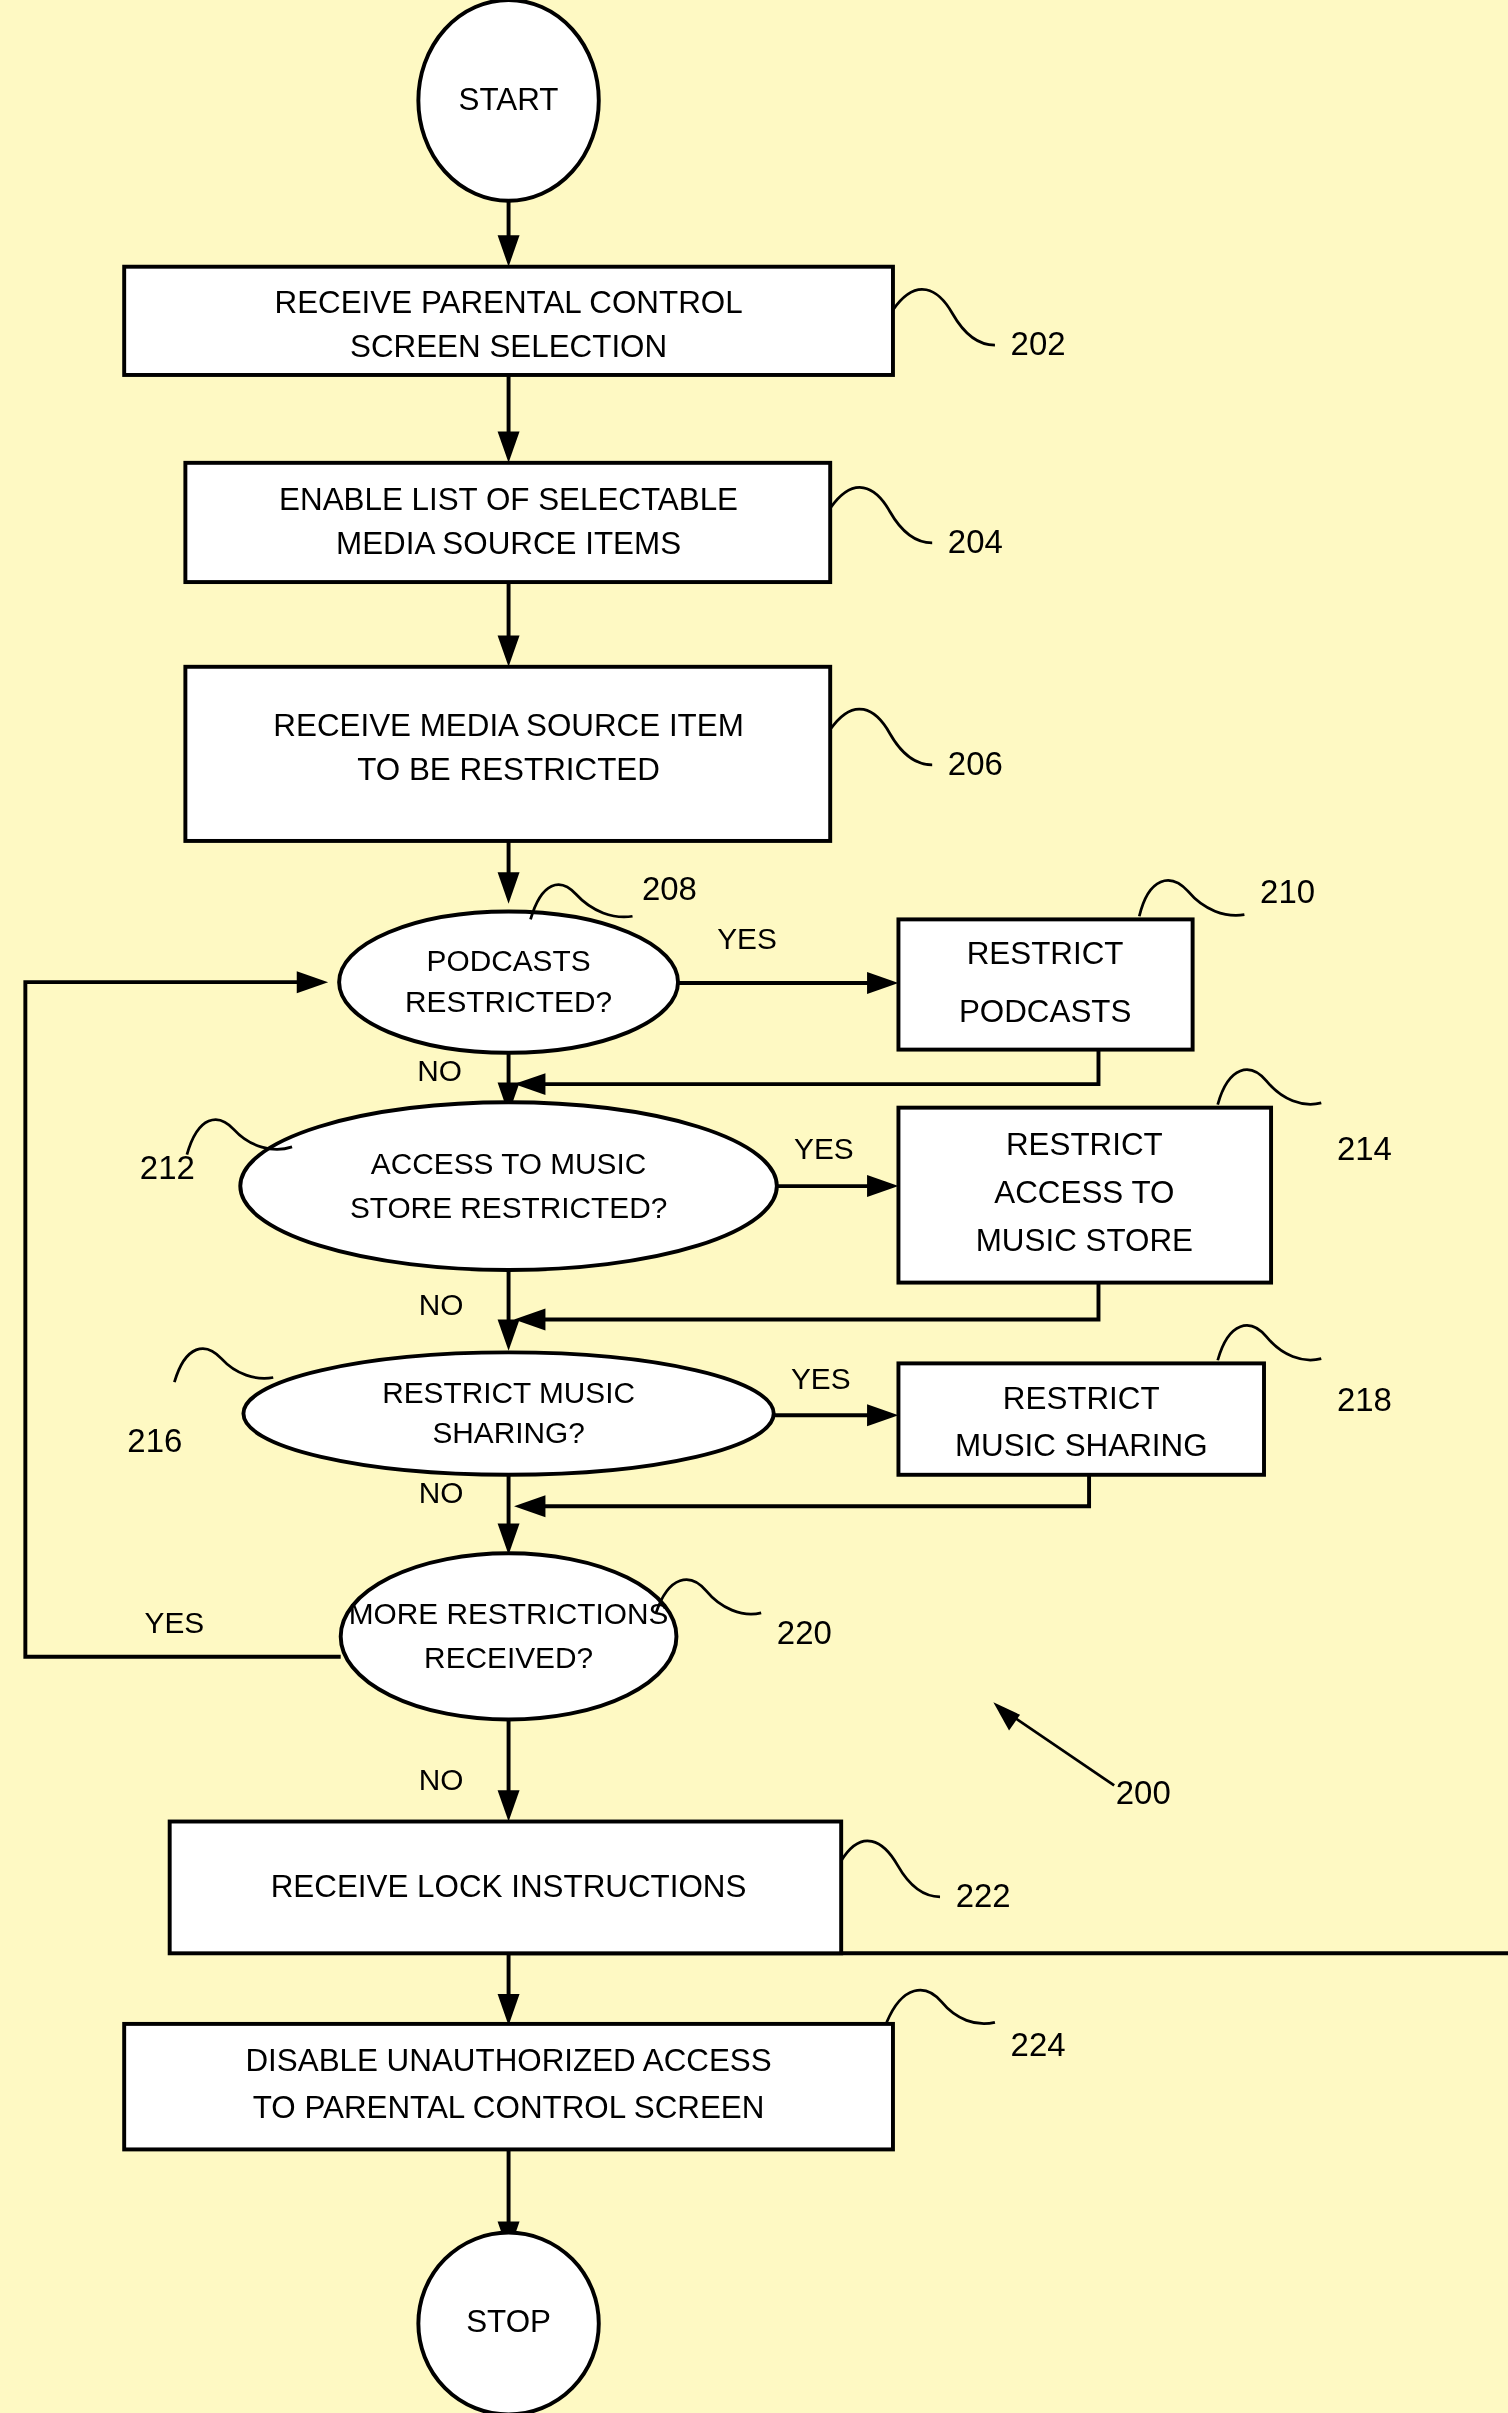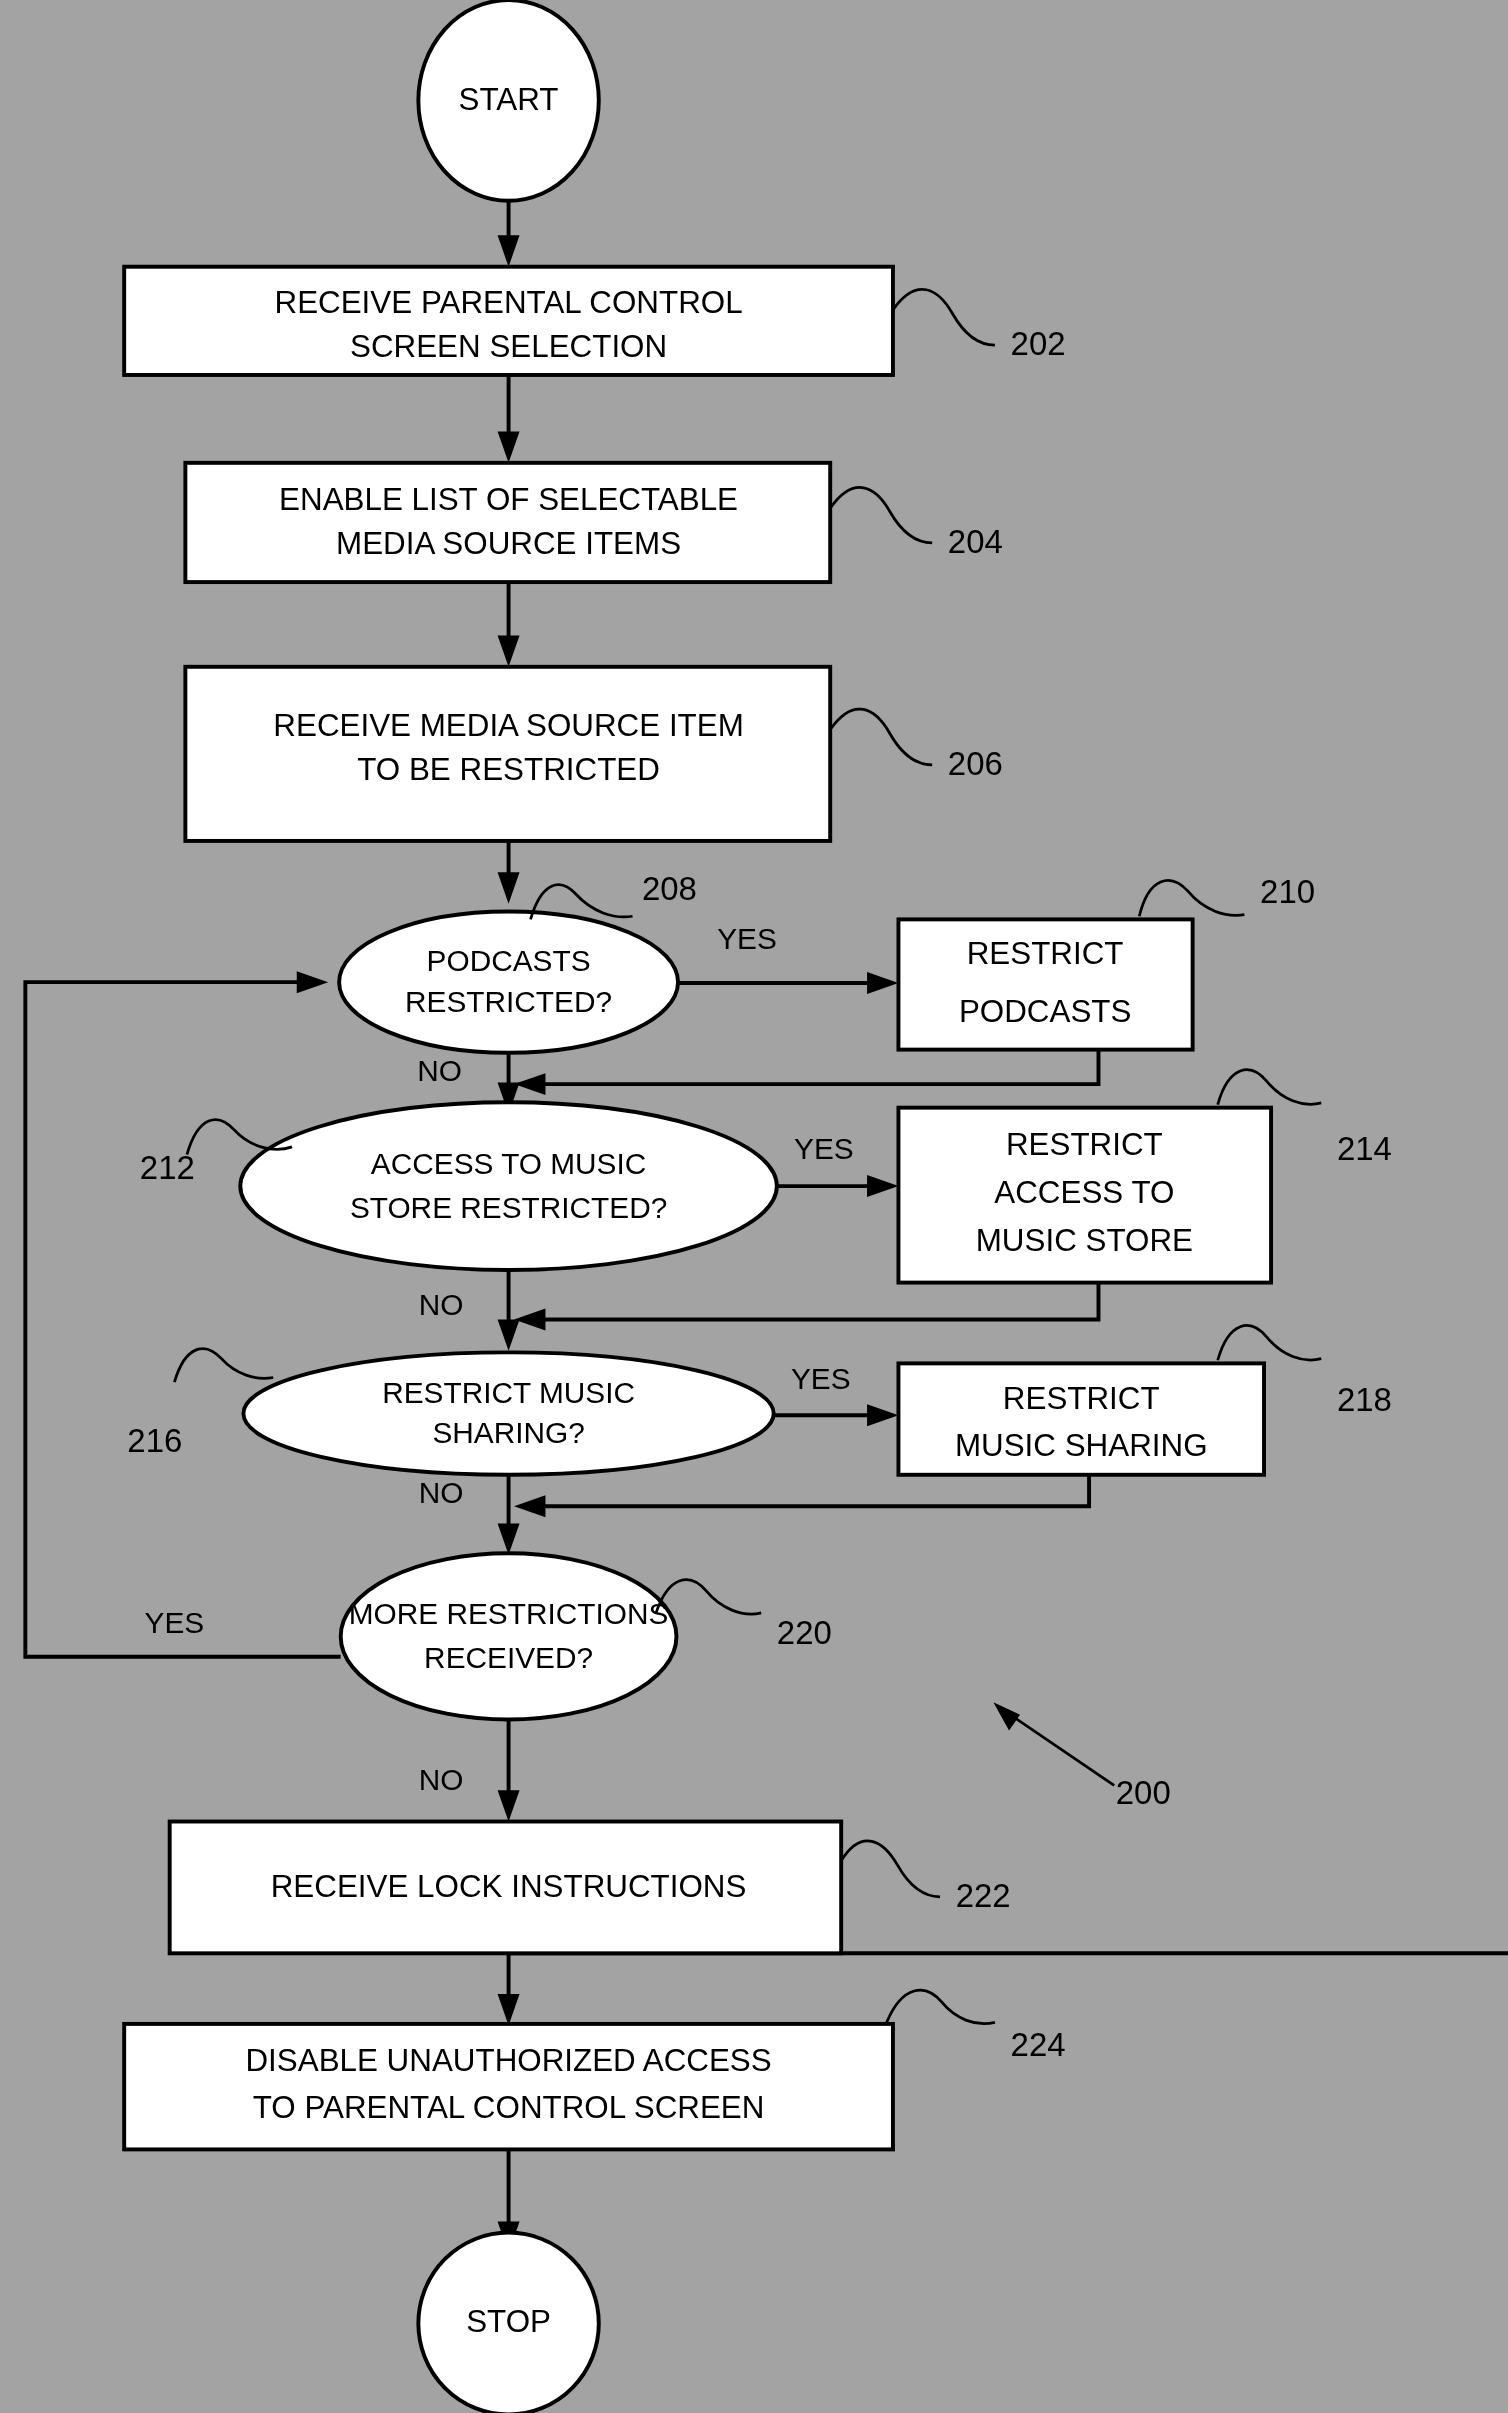--- a/index.html
+++ b/index.html
@@ -8,21 +8,21 @@
     padding: 0;
     background: #ffffff;
   }
   body {
     font-family: "Liberation Sans", sans-serif;
   }
   #canvas {
     position: relative;
     width: 1509px;
     height: 2413px;
-    background: #a3a3a3;
+    background: #fef9c3;
     overflow: hidden;
   }
   #flow-svg {
     position: absolute;
     top: 0;
     left: 0;
     width: 1509px;
     height: 2413px;
   }
   .node-text {

